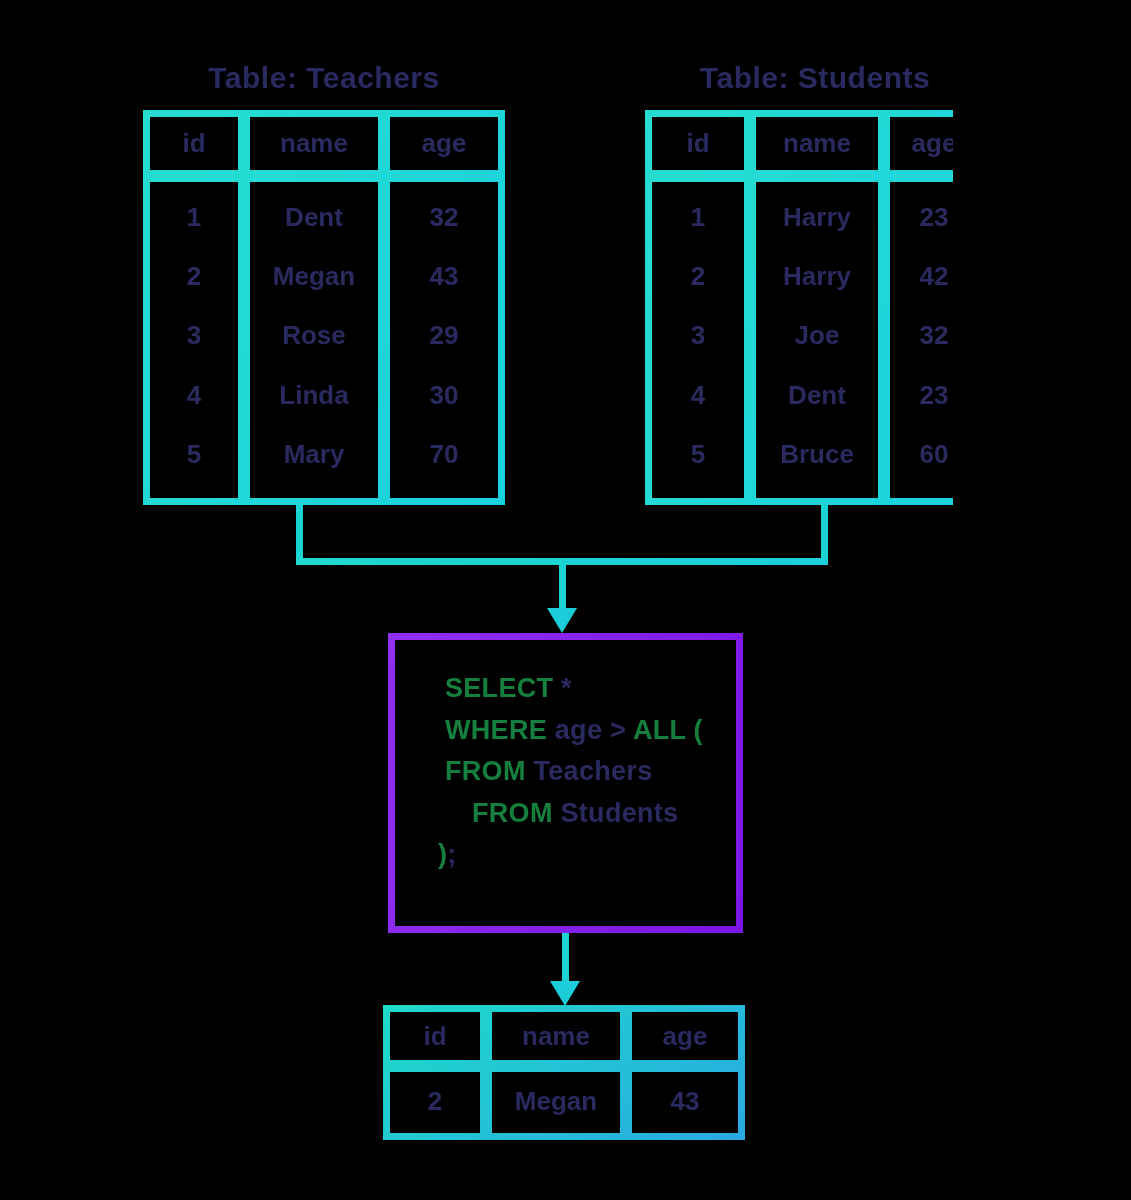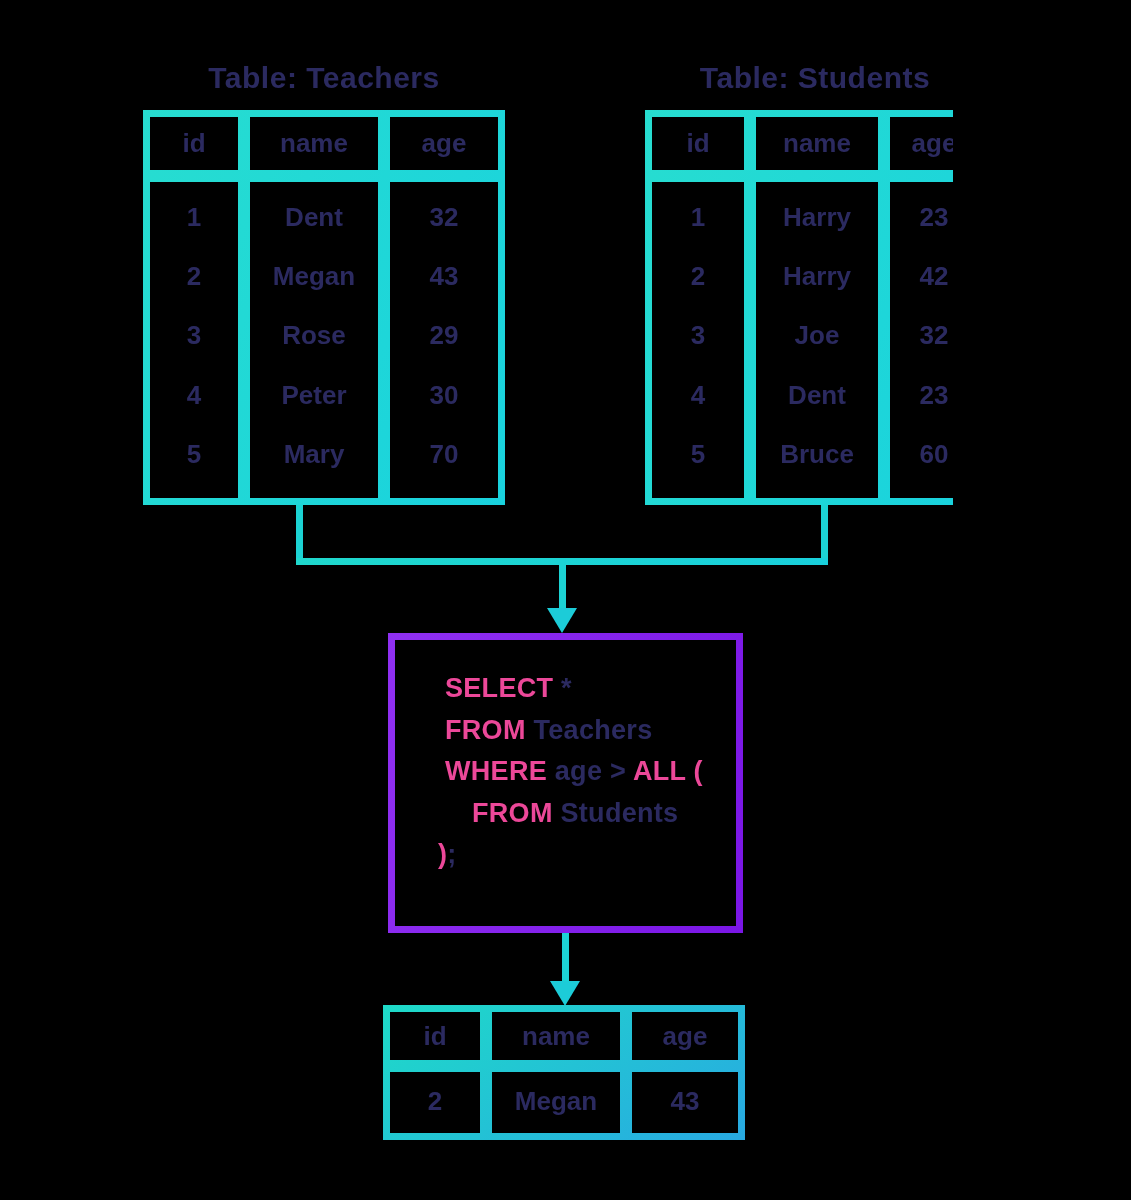--- a/index.html
+++ b/index.html
@@ -60,21 +60,21 @@
     width:100%;height:100%;
     box-sizing:border-box;
     background:#000;
     padding:28px 10px 0 50px;
     font-size:27px;
     letter-spacing:.3px;
   }
   .qline{line-height:41.5px;white-space:pre;}
   .qline.ind{padding-left:27px;}
   .qline.closing{margin-left:-7px;}
-  .kw{color:#ec4899;}
+  .kw{color:#15803d;}
   .pl{color:#2b2a60;}
   
   .cline{position:absolute;background:#1cd3d4;}
   .hline{background:linear-gradient(90deg,#1fd8cd,#19d0dc);}
   .arrowhead{
     position:absolute;width:0;height:0;
     border-left:15px solid transparent;
     border-right:15px solid transparent;
     border-top:25px solid #1cccd8;
   }
@@ -94,21 +94,21 @@
       <div>2</div>
       <div>3</div>
       <div>4</div>
       <div>5</div>
     </div>
     <div class="cell">name</div>
     <div class="colbody">
       <div>Dent</div>
       <div>Megan</div>
       <div>Rose</div>
-      <div>Peter</div>
+      <div>Linda</div>
       <div>Mary</div>
     </div>
     <div class="cell">age</div>
     <div class="colbody">
       <div>32</div>
       <div>43</div>
       <div>29</div>
       <div>30</div>
       <div>70</div>
     </div>
@@ -143,22 +143,22 @@
 
   <div class="cline" style="left:296px;top:505px;width:7px;height:60px;"></div>
   <div class="cline" style="left:821px;top:505px;width:7px;height:60px;"></div>
   <div class="cline hline" style="left:296px;top:558px;width:532px;height:7px;"></div>
   <div class="cline" style="left:559px;top:558px;width:7px;height:52px;"></div>
   <div class="arrowhead" style="left:547px;top:608px;"></div>
 
   <div class="qbox">
     <div class="qbox-inner">
       <div class="qline"><span class="kw">SELECT</span><span class="pl"> *</span></div>
+      <div class="qline"><span class="kw">WHERE</span><span class="pl"> age &gt; </span><span class="kw">ALL (</span></div>
       <div class="qline"><span class="kw">FROM</span><span class="pl"> Teachers</span></div>
-      <div class="qline"><span class="kw">WHERE</span><span class="pl"> age &gt; </span><span class="kw">ALL (</span></div>
       <div class="qline ind"><span class="kw">FROM</span><span class="pl"> Students</span></div>
       <div class="qline closing"><span class="kw">)</span><span class="pl">;</span></div>
     </div>
   </div>
 
   <div class="cline" style="left:562px;top:933px;width:7px;height:50px;"></div>
   <div class="arrowhead" style="left:550px;top:981px;"></div>
 
   <div class="gtable t-result" style="left:383px;top:1005px;width:362px;height:135px;grid-template-columns:90px 1fr 106px;grid-template-rows:48px 1fr;">
     <div class="cell">id</div>

